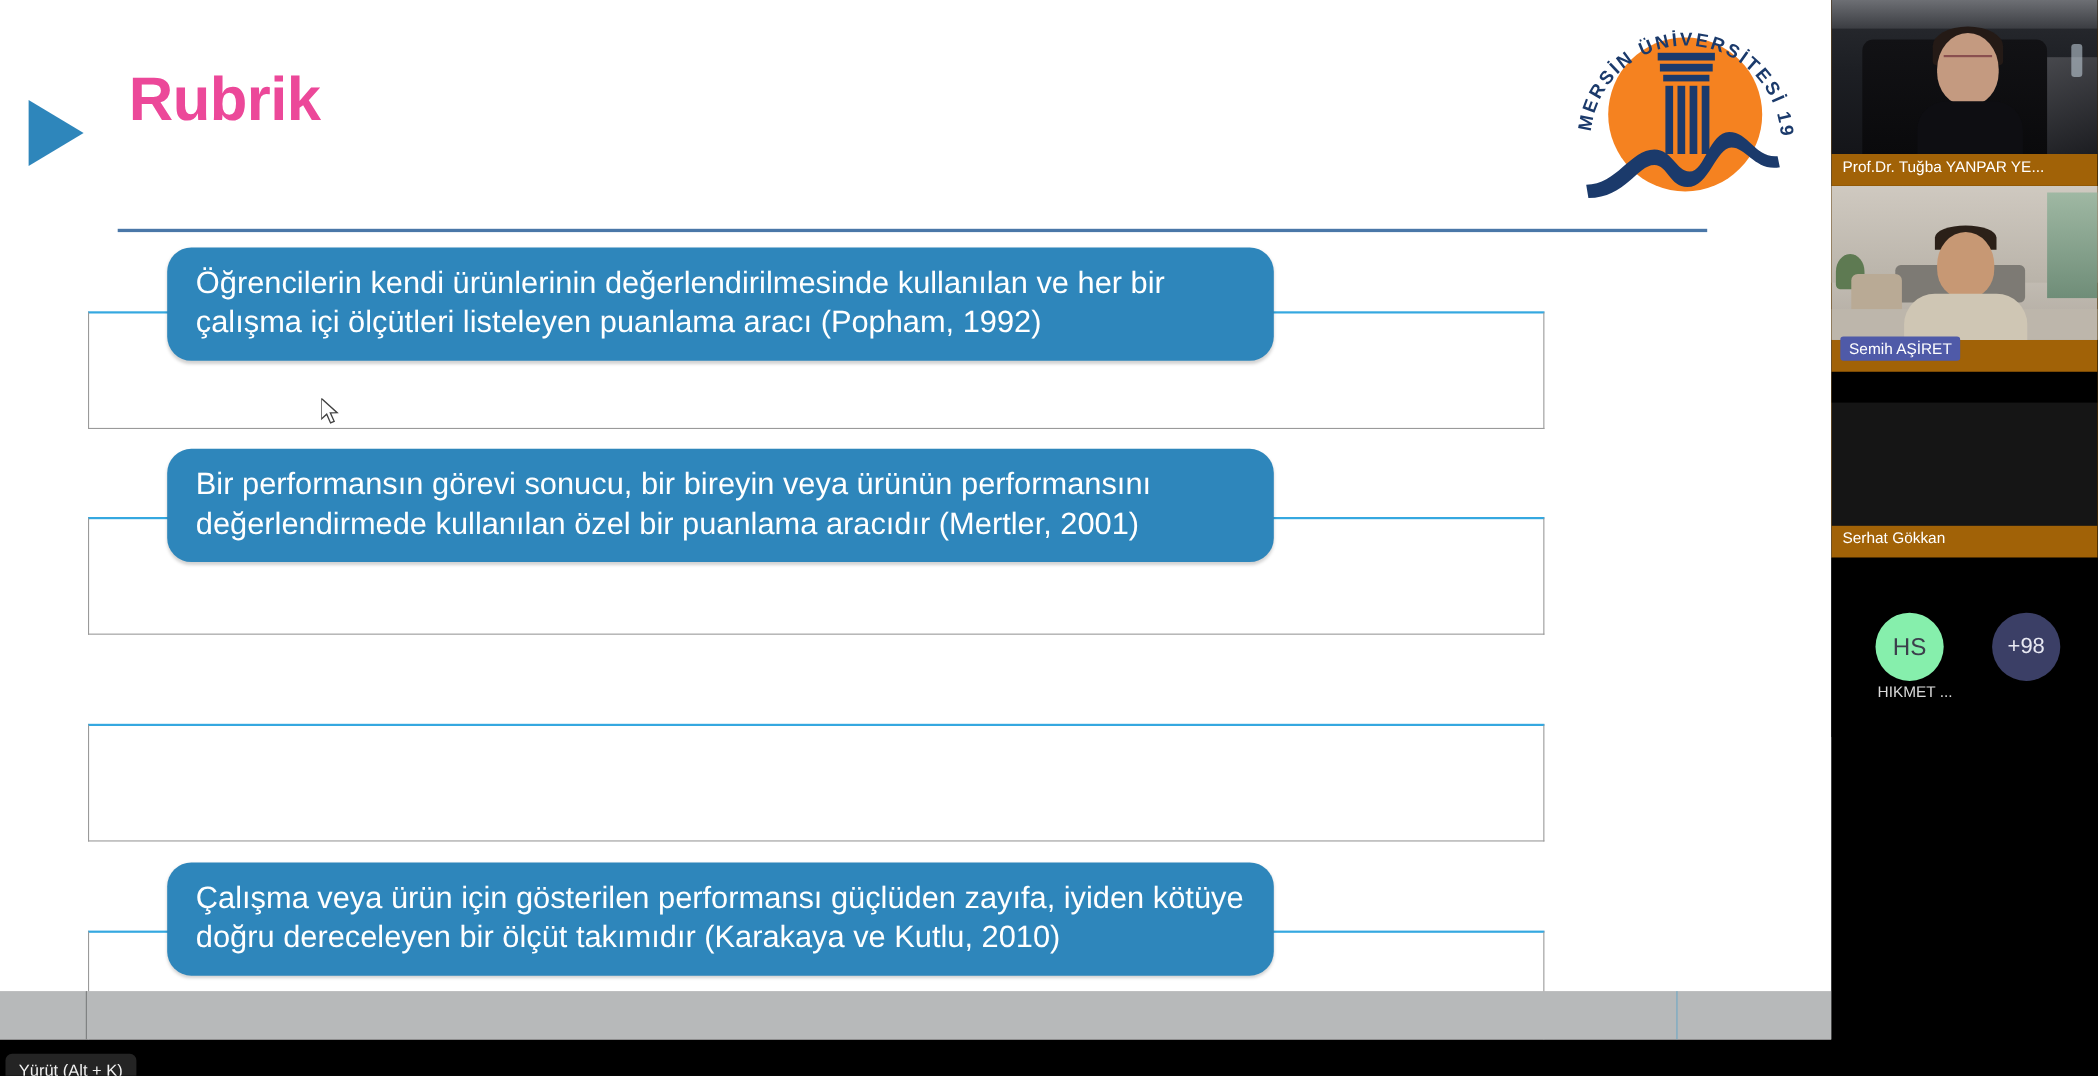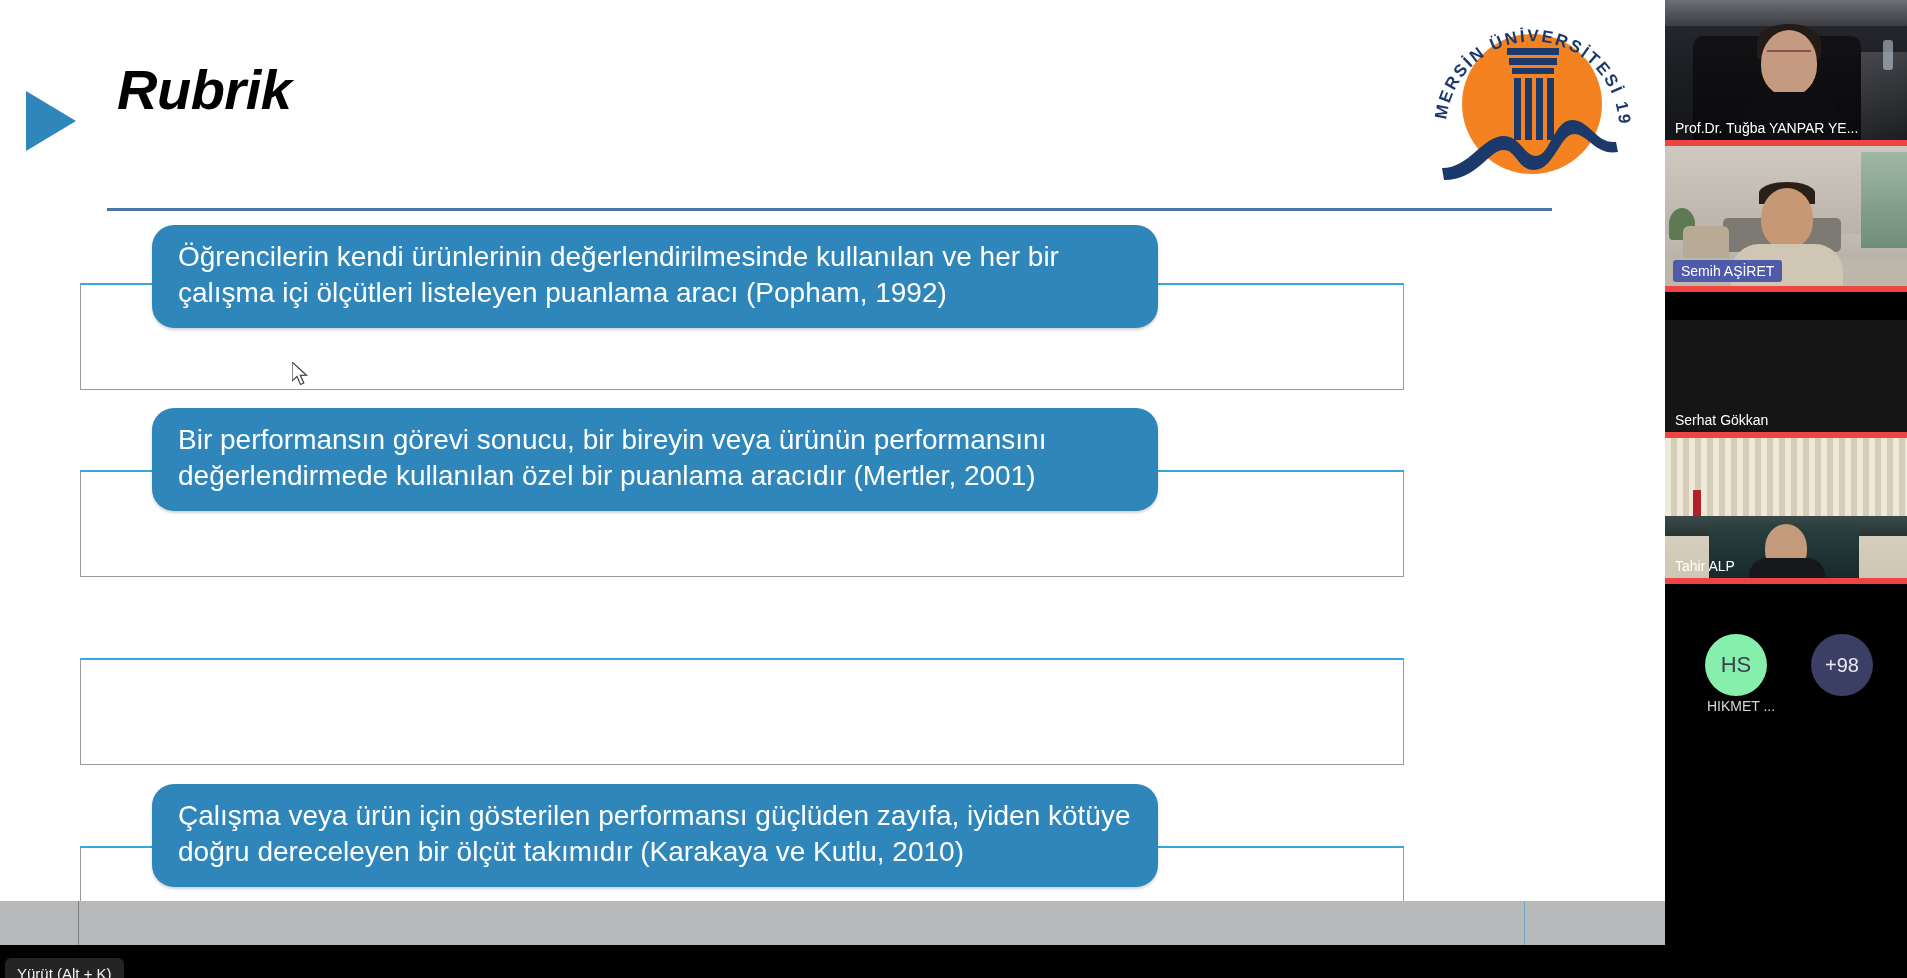--- a/index.html
+++ b/index.html
@@ -23,24 +23,23 @@
   .title-row { position: absolute; left: 0; top: 55px; width: 100%; height: 110px; }
   .tri-bullet {
     position: absolute; left: 26px; top: 36px;
     width: 0; height: 0;
     border-top: 30px solid transparent;
     border-bottom: 30px solid transparent;
     border-left: 50px solid #2e86bb;
   }
   .slide-title {
     position: absolute; left: 117px; top: 2px;
-    font-size: 56px; font-weight: bold; color: #000000;
+    font-size: 56px; font-weight: bold; color: #ec4899;
     letter-spacing: -0.5px;
     font-family: "Liberation Sans", sans-serif;
-    font-style: italic;
   }
   .title-rule {
     position: absolute; left: 107px; top: 208px;
     width: 1445px; height: 3px;
     background: #4a77a8;
   }
 
   
   .outline-box {
     position: absolute;
@@ -76,21 +75,21 @@
   
   .logo { position: absolute; left: 1420px; top: 0px; width: 225px; height: 200px; }
   .logo svg { display:block; width: 225px; height: 200px; }
 
   
   #rail {
     position: absolute; right: 0; top: 0;
     width: 242px; height: 978px;
     background: #000;
   }
-  .tile { position: relative; width: 242px; height: 146px; background: #ef4444; overflow: hidden; }
+  .tile { position: relative; width: 242px; height: 169px; background: #a16207; overflow: hidden; }
   .tile .feed { position: absolute; left: 0; top: 0; width: 242px; height: 140px; }
   .tile .name {
     position: absolute; left: 10px; bottom: 10px;
     color: #ffffff; font-size: 14px;
     white-space: nowrap;
   }
   .tile .name.badge {
     background: #4f5aa8; padding: 3px 8px; border-radius: 3px; left: 8px;
   }
 
@@ -284,31 +283,20 @@
       <div class="name badge">Semih AŞİRET</div>
     </div>
 
     <div class="tile">
       <div class="feed feed-3">
         <div class="f3-top"></div>
       </div>
       <div class="name">Serhat Gökkan</div>
     </div>
 
-    <div class="tile">
-      <div class="feed feed-4">
-        <div class="f4-blinds"></div>
-          <div class="f4-flag"></div>
-          <div class="f4-credenza"></div>
-        <div class="f4-chair"></div>
-          <div class="f4-head"></div>
-          <div class="f4-body"></div>
-      </div>
-      <div class="name">Tahir ALP</div>
-    </div>
 
     <div class="avatars">
       <div class="avatar hs">
         <span>HS</span>
       </div>
       <div class="avatar-label">HIKMET ...</div>
       <div class="avatar more">
         <span>+98</span>
       </div>
     </div>

